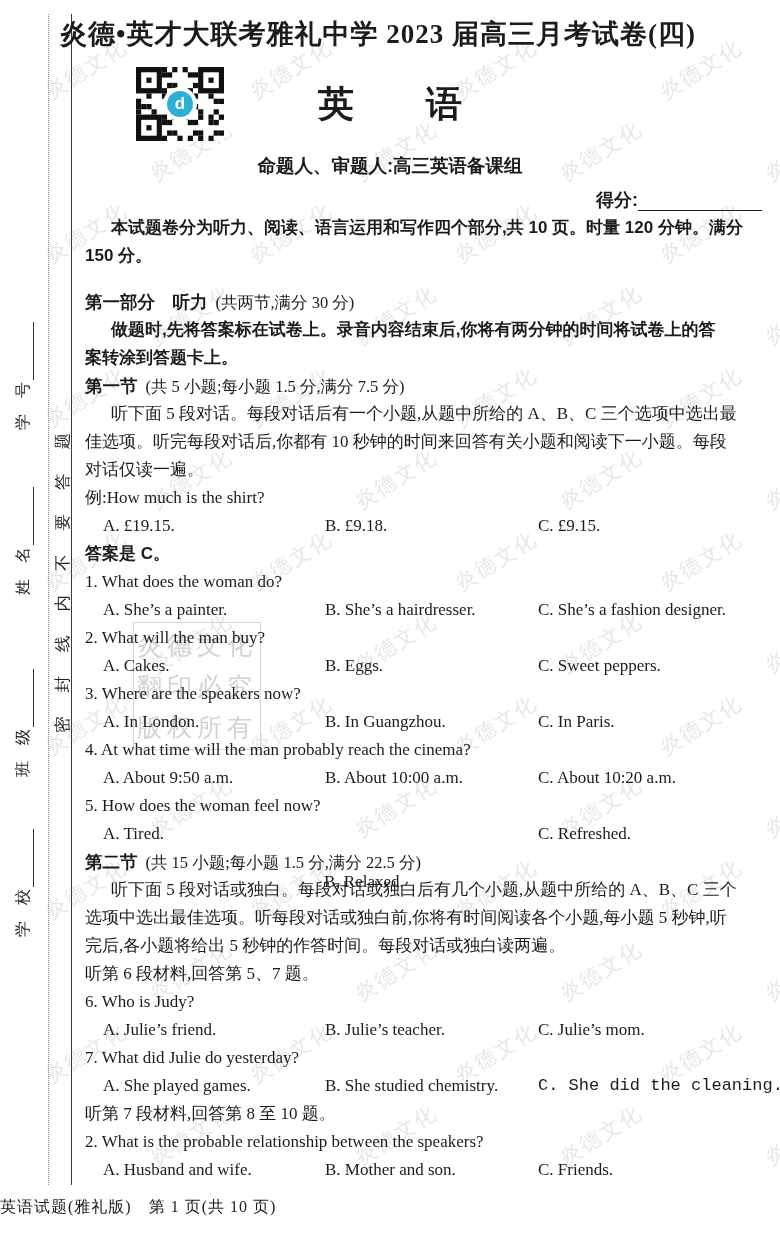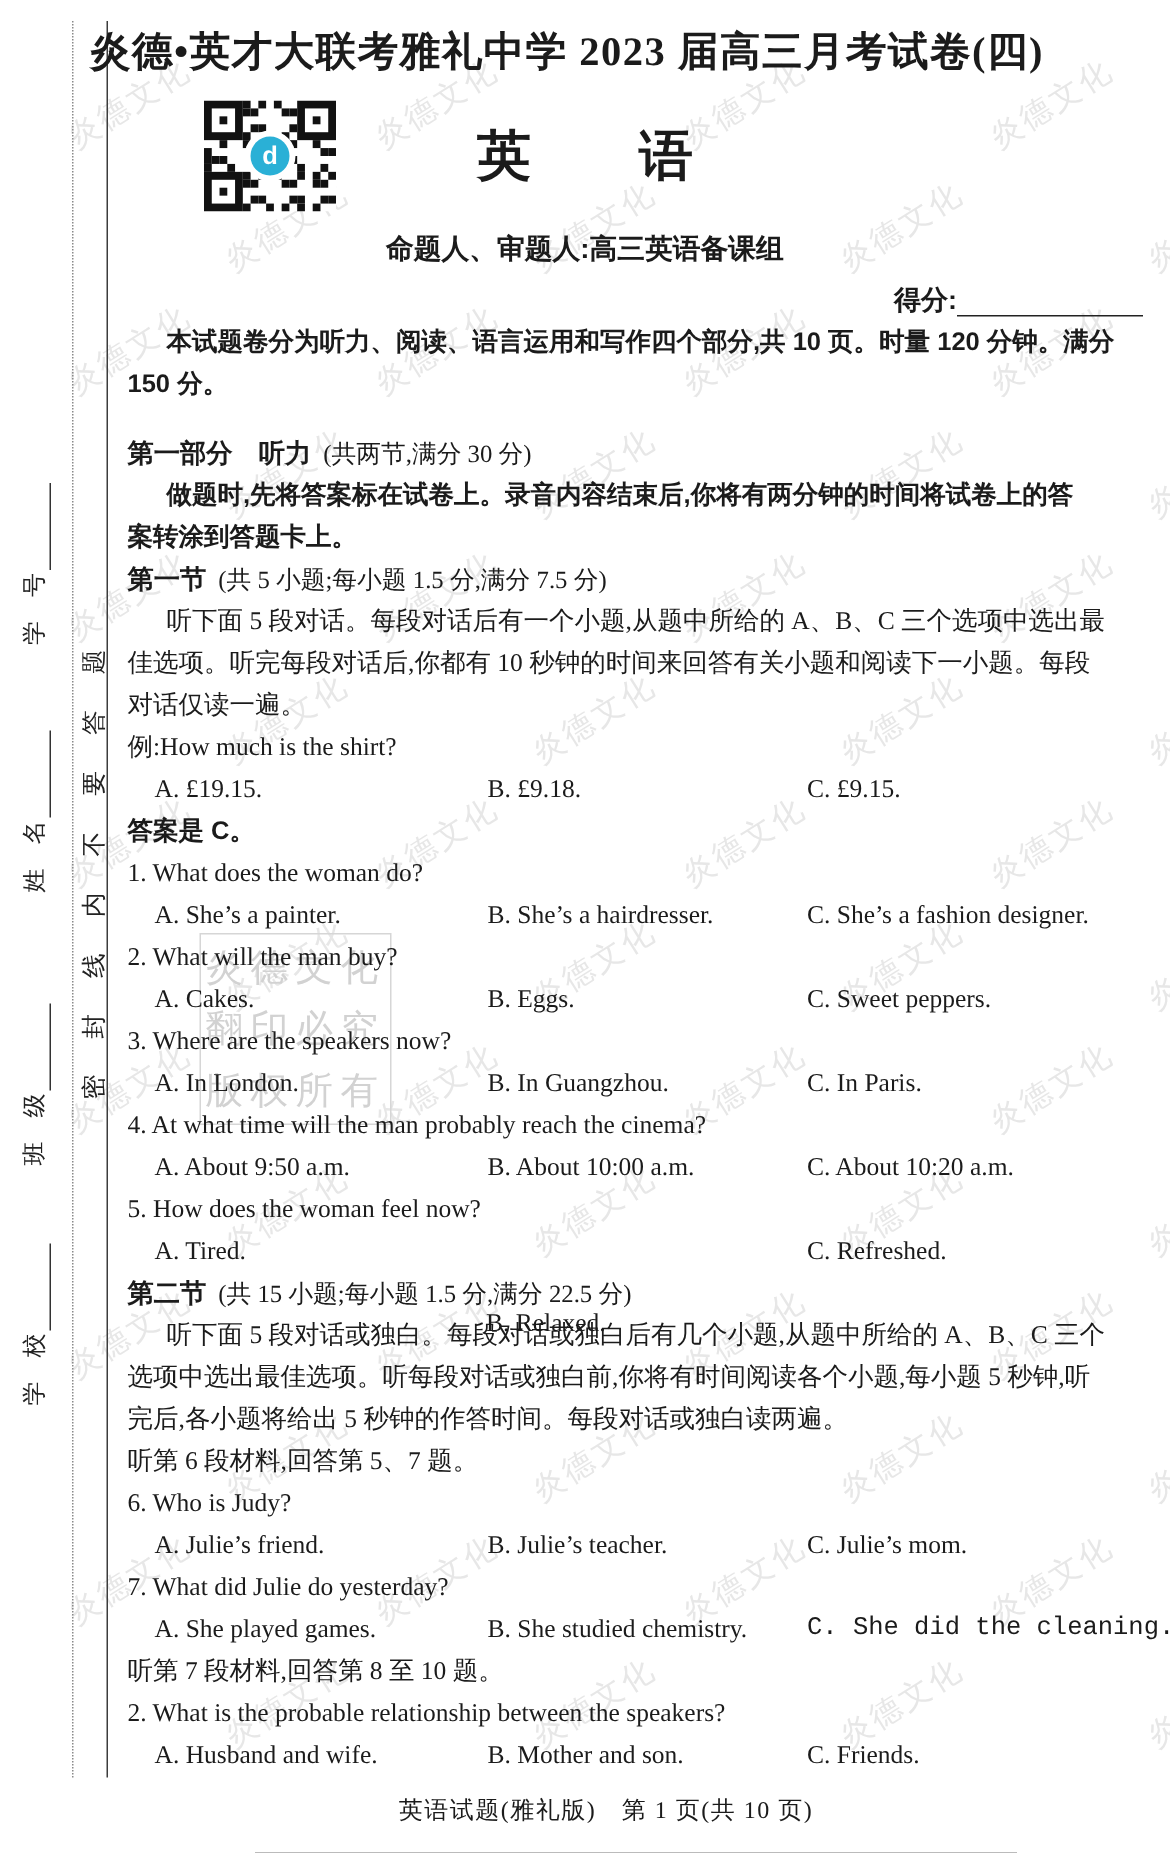--- a/index.html
+++ b/index.html
@@ -62,22 +62,22 @@
   
   .line{position:absolute;left:85px;right:8px;height:24px;line-height:24px;
         font-size:17px;white-space:nowrap;}
   .hei{font-family:"Liberation Sans",sans-serif;font-weight:600;}
   .kai{font-family:"Liberation Serif",serif;}
   .indent{padding-left:26px;}
   .h-bold{font-family:"Liberation Sans",sans-serif;font-weight:700;font-size:17.5px;margin-right:8px;}
   .h-tail{font-family:"Liberation Serif",serif;font-size:16.5px;}
   .opt{position:absolute;top:0;}
   .footer{
-    position:absolute;top:1197px;left:0;right:0;text-align:center;
-    font-size:16px;letter-spacing:1px;margin-left:28px;
+    position:absolute;top:1197px;left:0;right:0;
+    font-size:16px;letter-spacing:1px;
   }
 </style>
 </head>
 <body>
 
 <div class="page">
 
   <div id="wm-layer">
       <span class="wm" style="left: 40px; top: 55px;">炎德文化</span>
       <span class="wm" style="left: 245px; top: 55px;">炎德文化</span>

